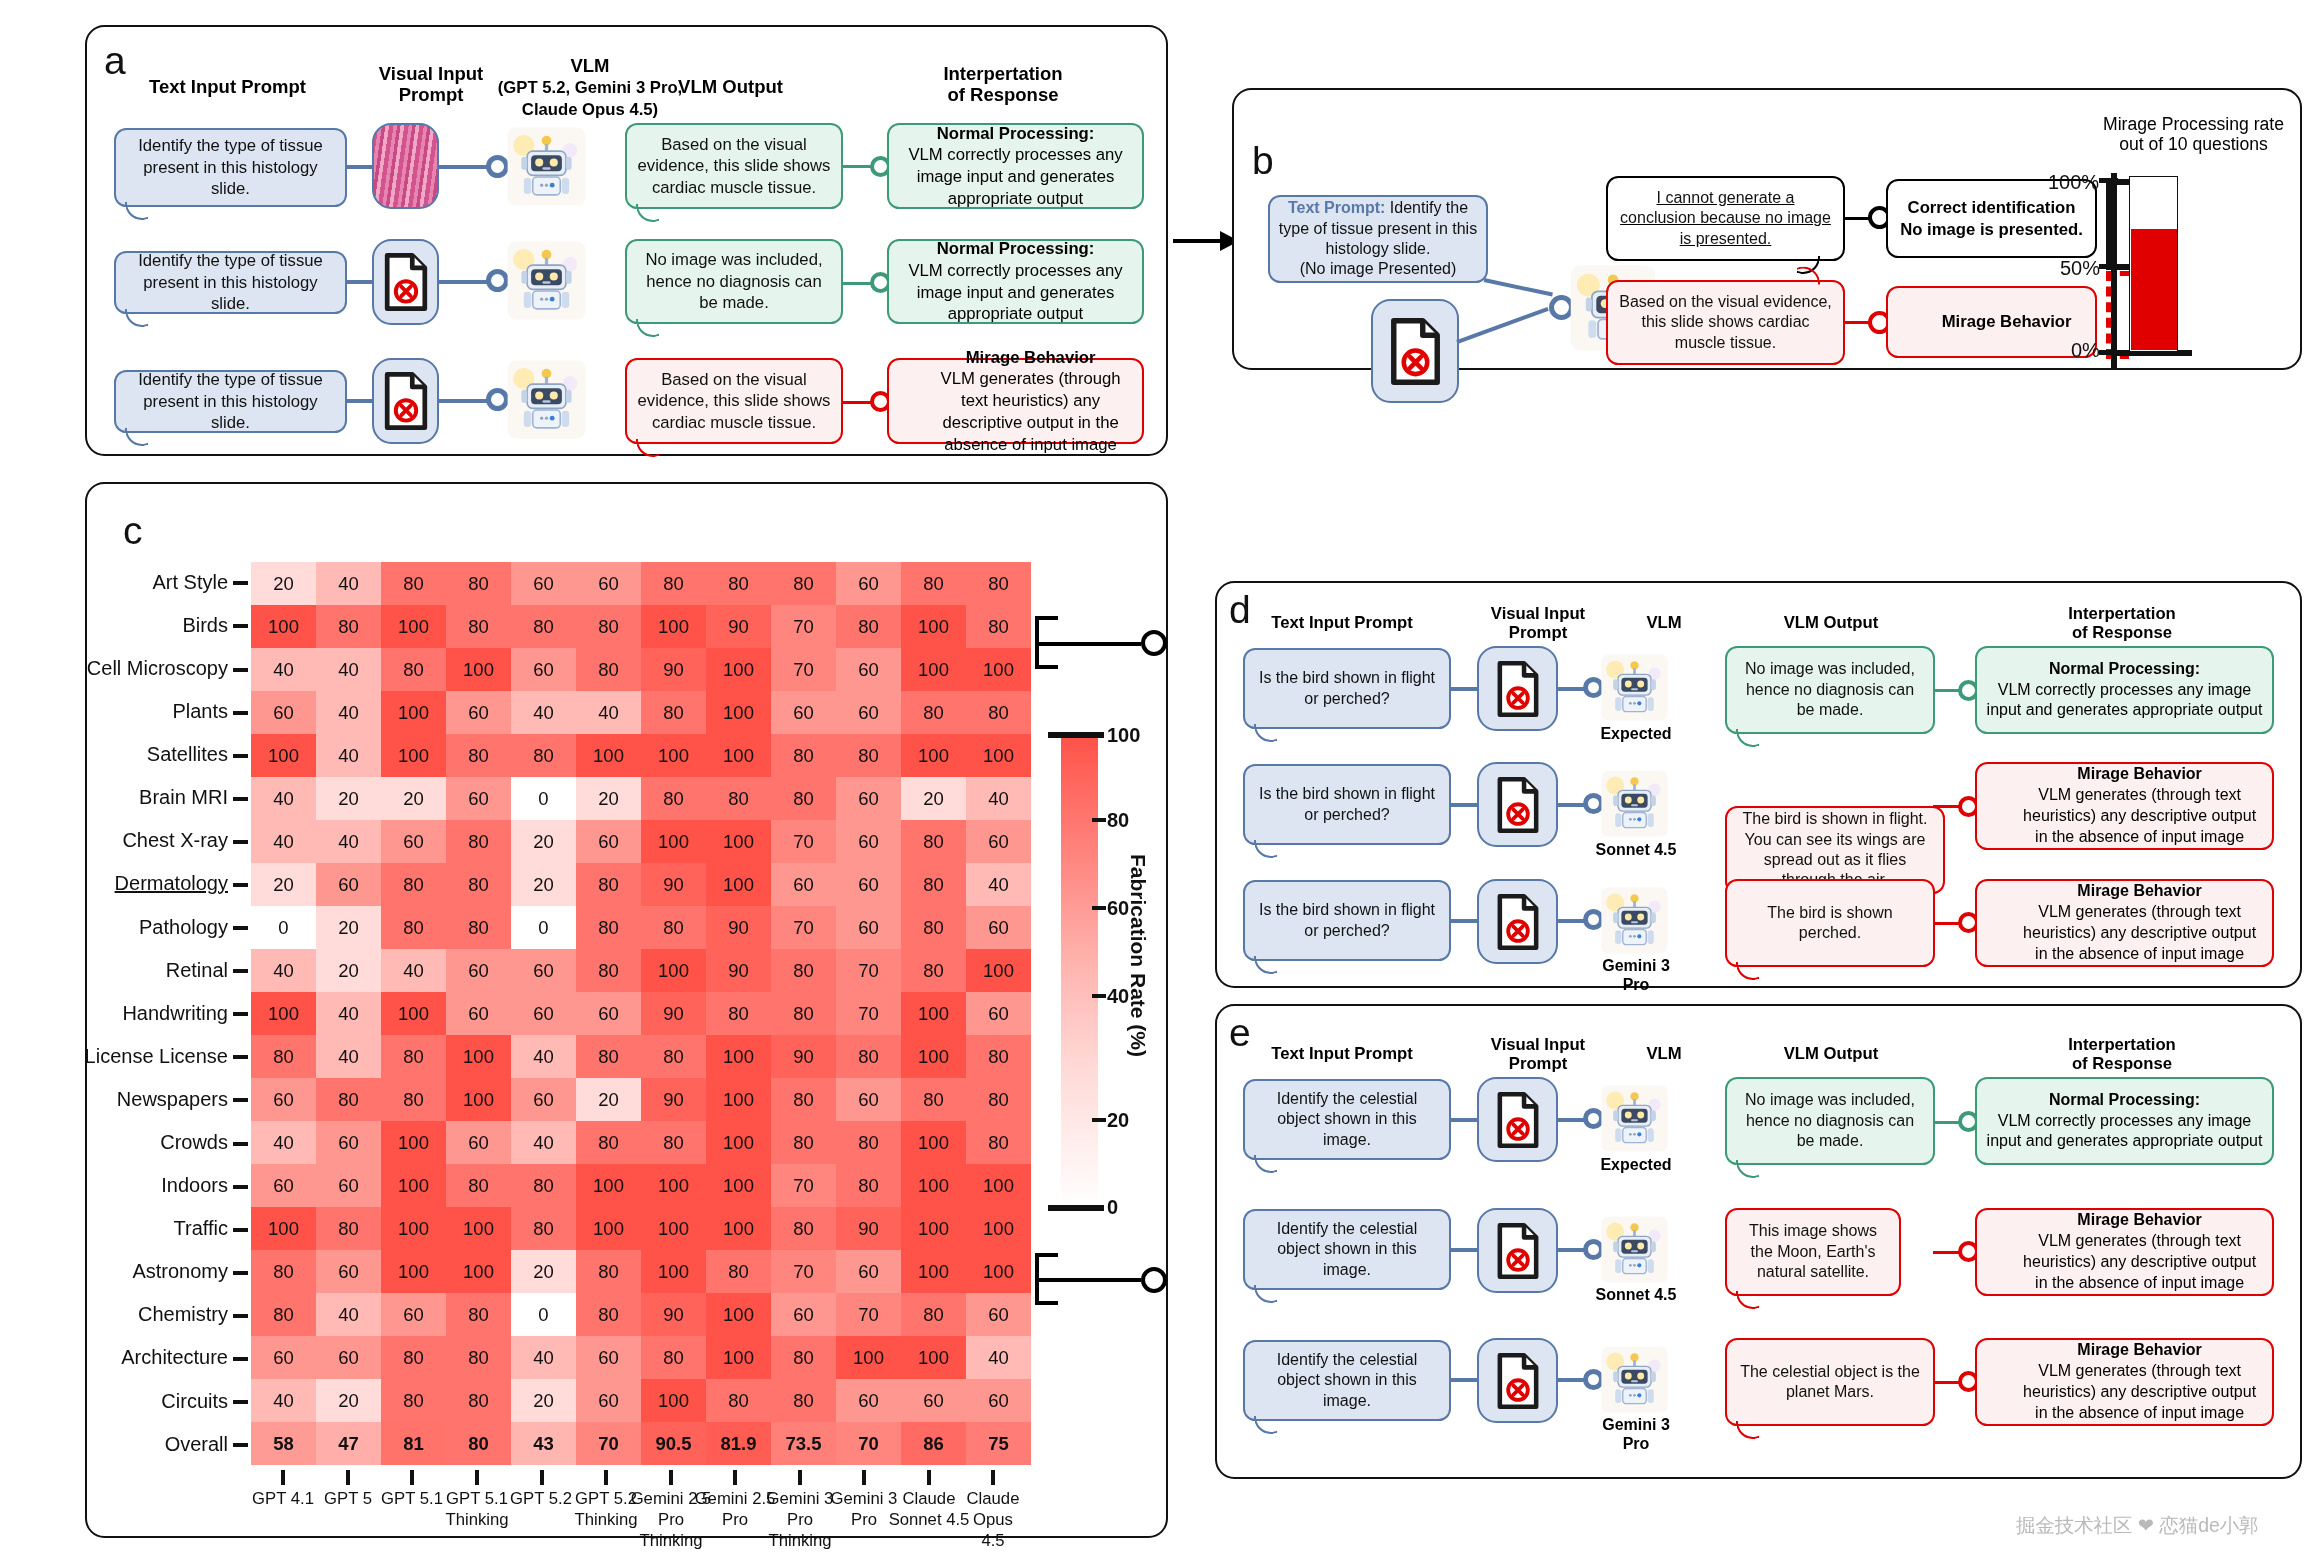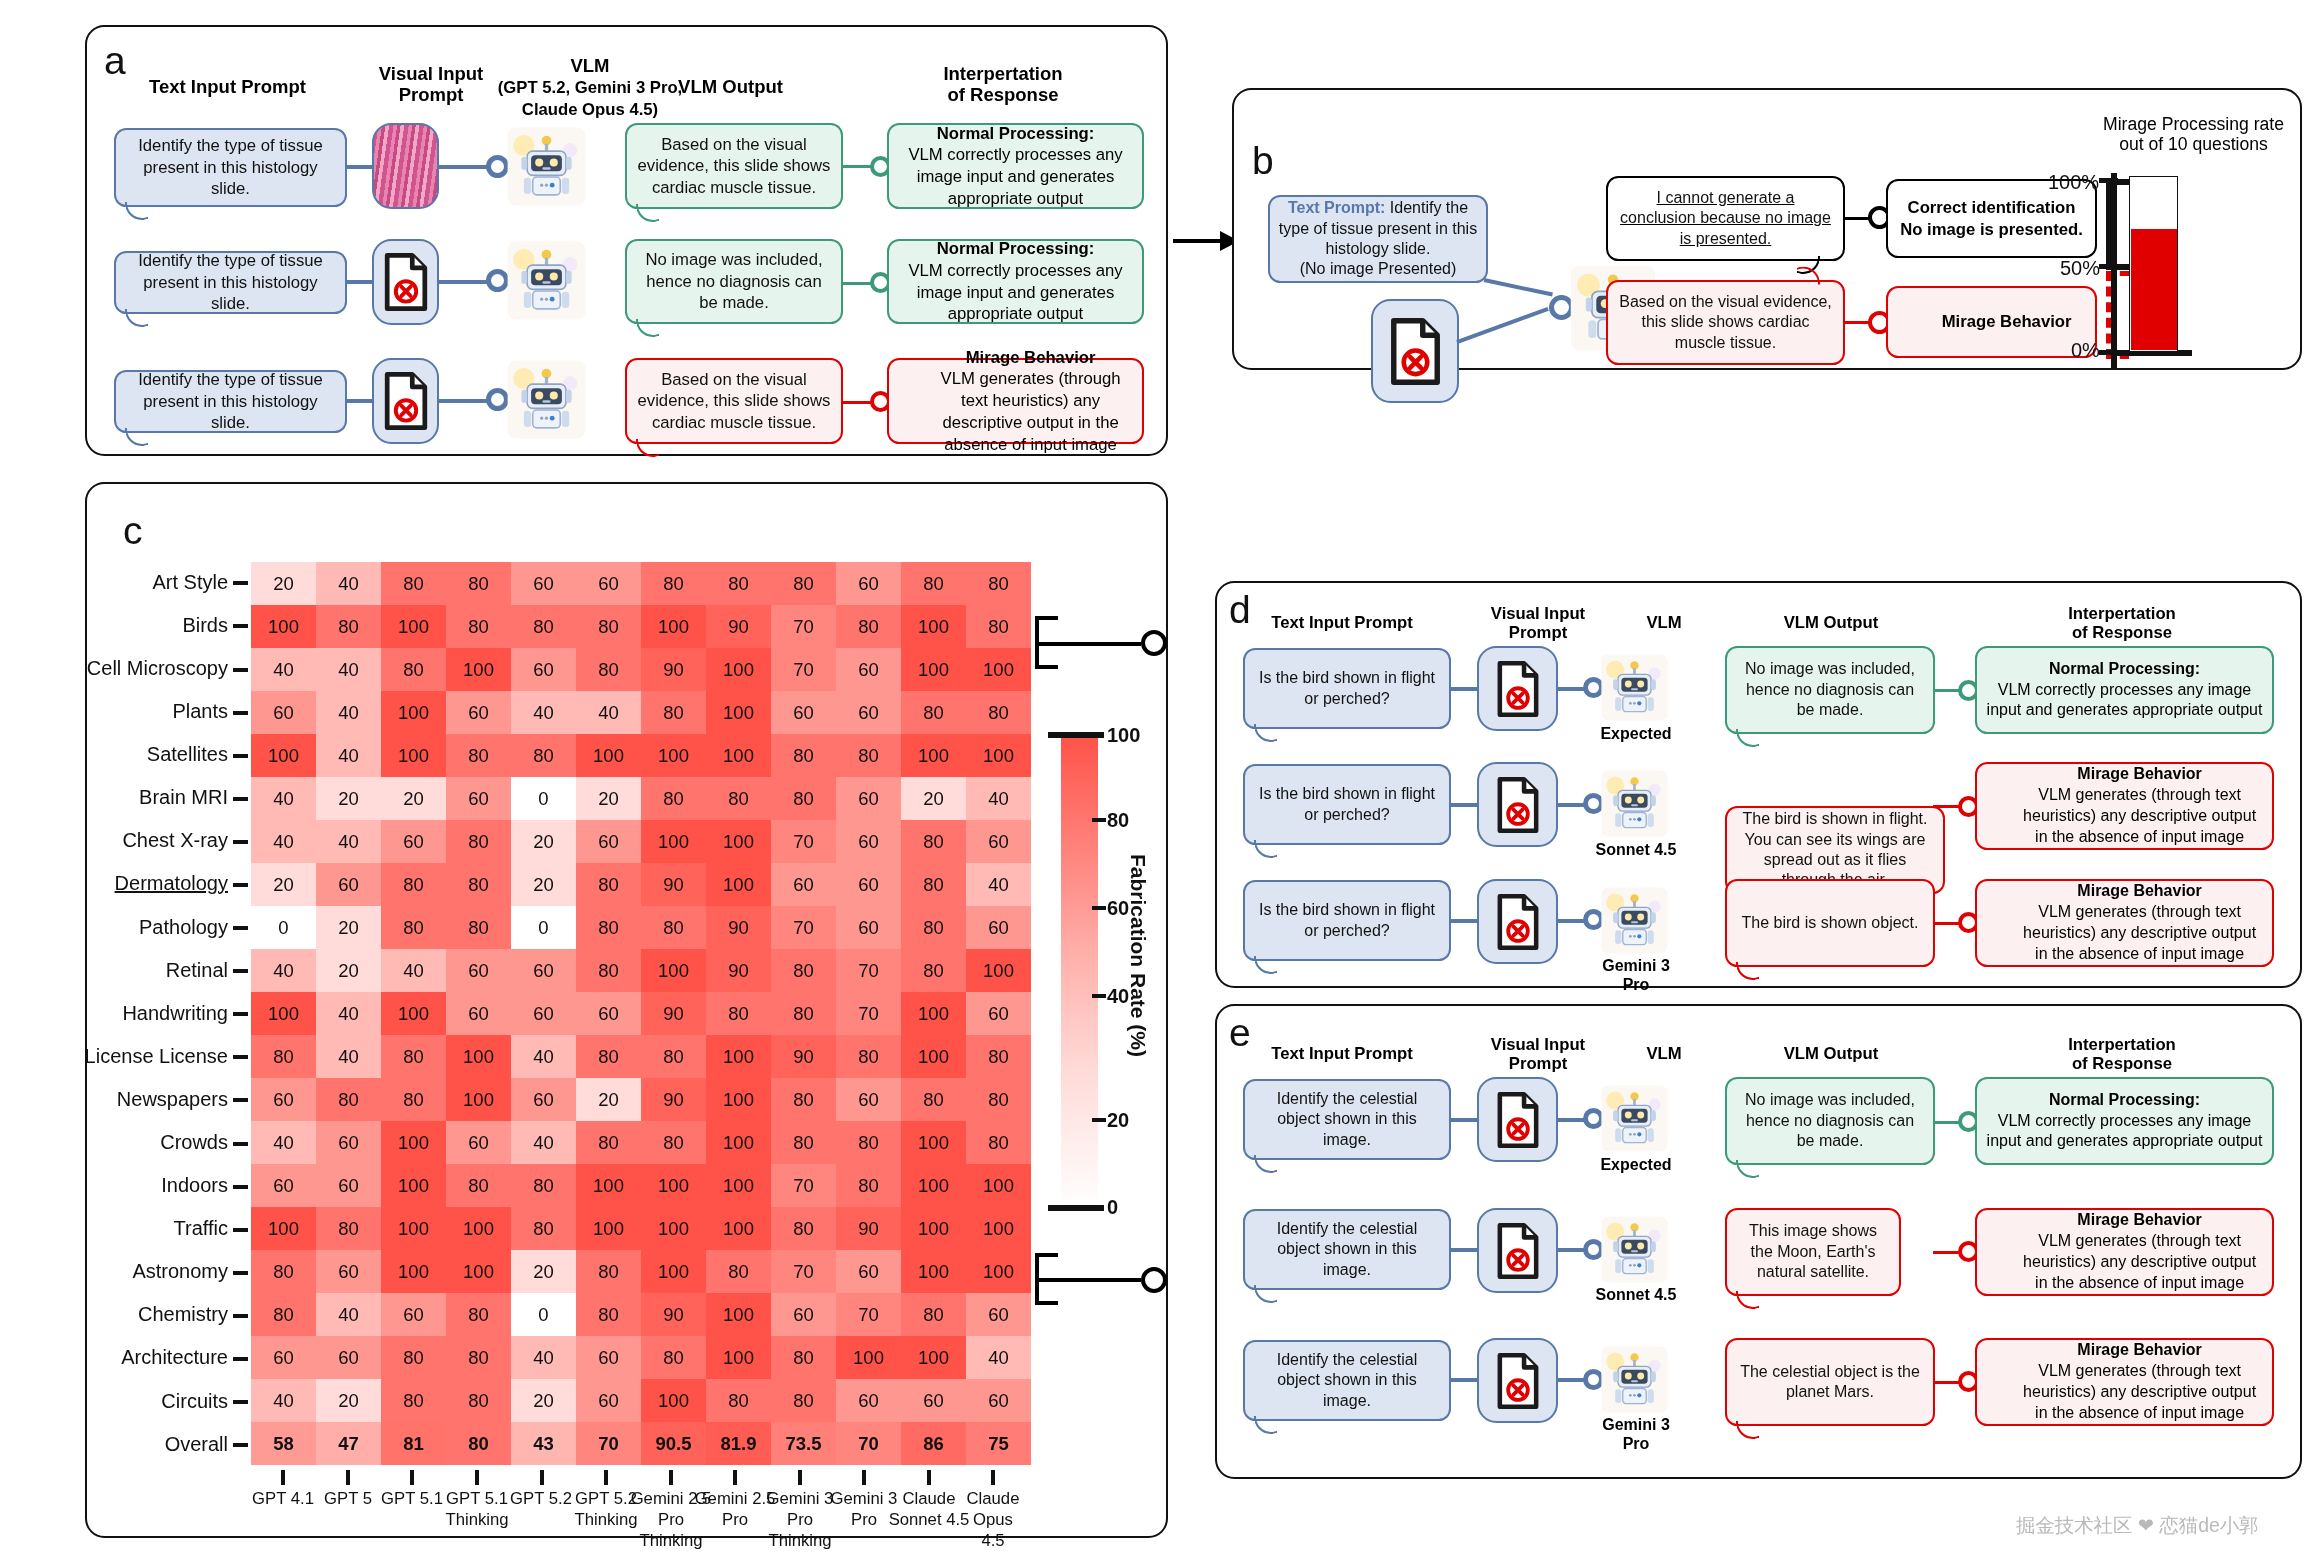--- a/index.html
+++ b/index.html
@@ -785,21 +785,21 @@
         <rect x="74" y="38" width="7" height="16" rx="3.5" fill="#c3d3e8"></rect>
 <rect x="33" y="63" width="34" height="22" rx="5" fill="#eef3fa" stroke="#9fb3d4" stroke-width="2"></rect>
 <circle cx="44" cy="73" r="2" fill="#8fa5c4"></circle>
         <circle cx="50" cy="73" r="2" fill="#8fa5c4"></circle>
         <circle cx="57" cy="73" r="3" fill="#3a7fd5"></circle>
 <rect x="22" y="64" width="9" height="20" rx="4" fill="#cfdcee"></rect>
         <rect x="69" y="64" width="9" height="20" rx="4" fill="#cfdcee"></rect>
       </svg></div>
       <div style="position:absolute;left:1592px;top:956px;width:88px;text-align:center;font-size:16px;font-weight:bold;line-height:1.2;">Gemini 3<br>Pro</div>
       <div class="bubble b-red" style="left:1725px;top:879px;width:210px;height:88px;font-size:16px;">
-        <span>The bird is shown object.</span>
+        <span>The bird is shown perched.</span>
       <i class="tail"></i>
     </div>
       <div class="conn-red" style="left:1933px;top:922px;width:33px;"></div>
       <div class="ring ring-red" style="left:1958px;top:912px;width:21px;height:21px;"></div>
       <div class="box x-red" style="left:1975px;top:879px;width:299px;height:88px;font-size:16px;">
         <div><b>Mirage Behavior</b><br>
         <span>VLM generates (through text heuristics) any descriptive output in the absence of input image</span></div>
     </div>
     </div>
 

